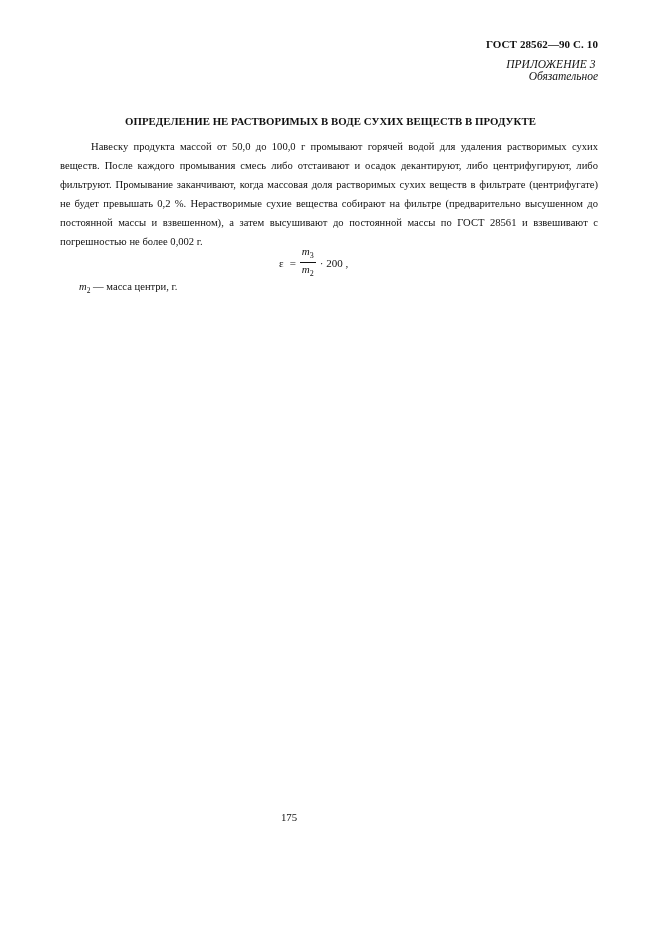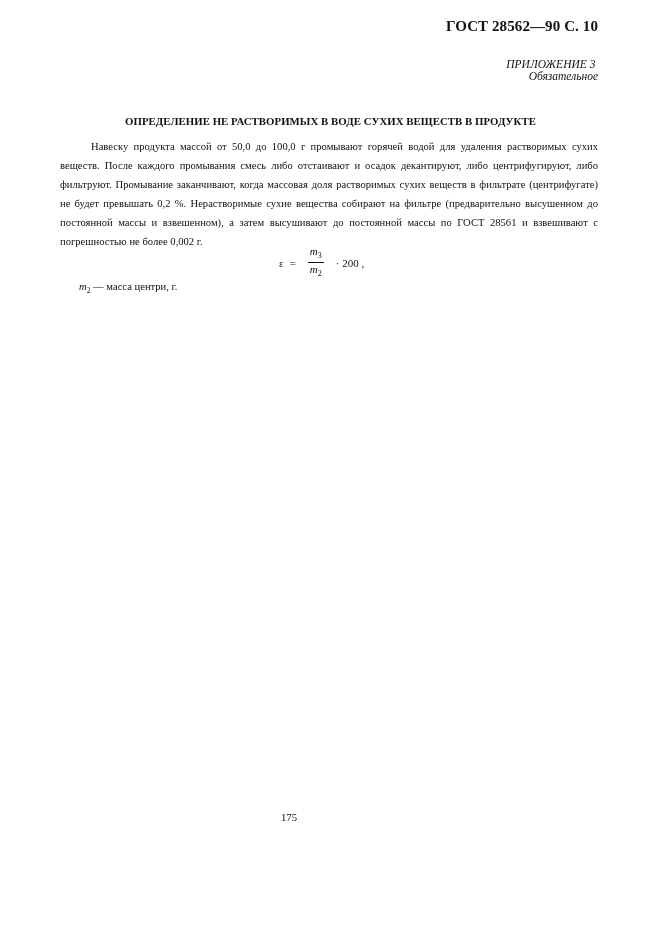--- a/index.html
+++ b/index.html
@@ -10,24 +10,24 @@
     body {
       width: 661px;
       height: 936px;
       position: relative;
       overflow: hidden;
       font-family: "Liberation Serif", "DejaVu Serif", serif;
       color: #111111;
     }
     .page-header {
       position: absolute;
-      top: 18px;
+      top: 38px;
       right: 63px;
       font-weight: bold;
-      font-size: 15px;
+      font-size: 11px;
       letter-spacing: 0.1px;
     }
     .appendix {
       position: absolute;
       top: 58px;
       right: 63px;
       font-style: italic;
       font-size: 11.5px;
       line-height: 12px;
     }
@@ -61,21 +61,21 @@
       top: 245px;
       left: 279px;
       font-size: 11px;
       display: flex;
       align-items: center;
     }
     .formula .frac {
       display: inline-flex;
       flex-direction: column;
       align-items: flex-end;
-      margin: 0 12px;
+      margin: 0 4px;
     }
     .formula .frac .num, .formula .frac .den {
       font-style: italic;
       padding: 0 2px;
       line-height: 13px;
     }
     .formula .frac .num { border-bottom: 1px solid #111; }
     .formula sub { font-style: normal; font-size: 8px; }
     .where {
       position: absolute;

